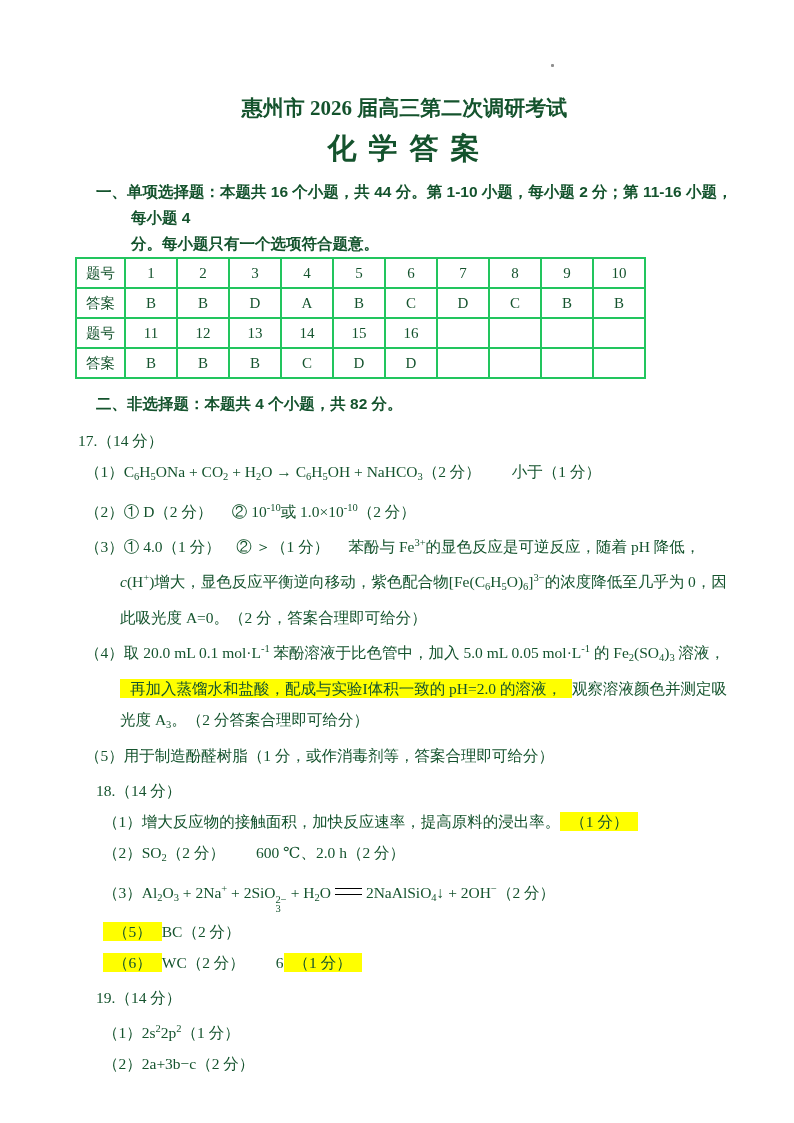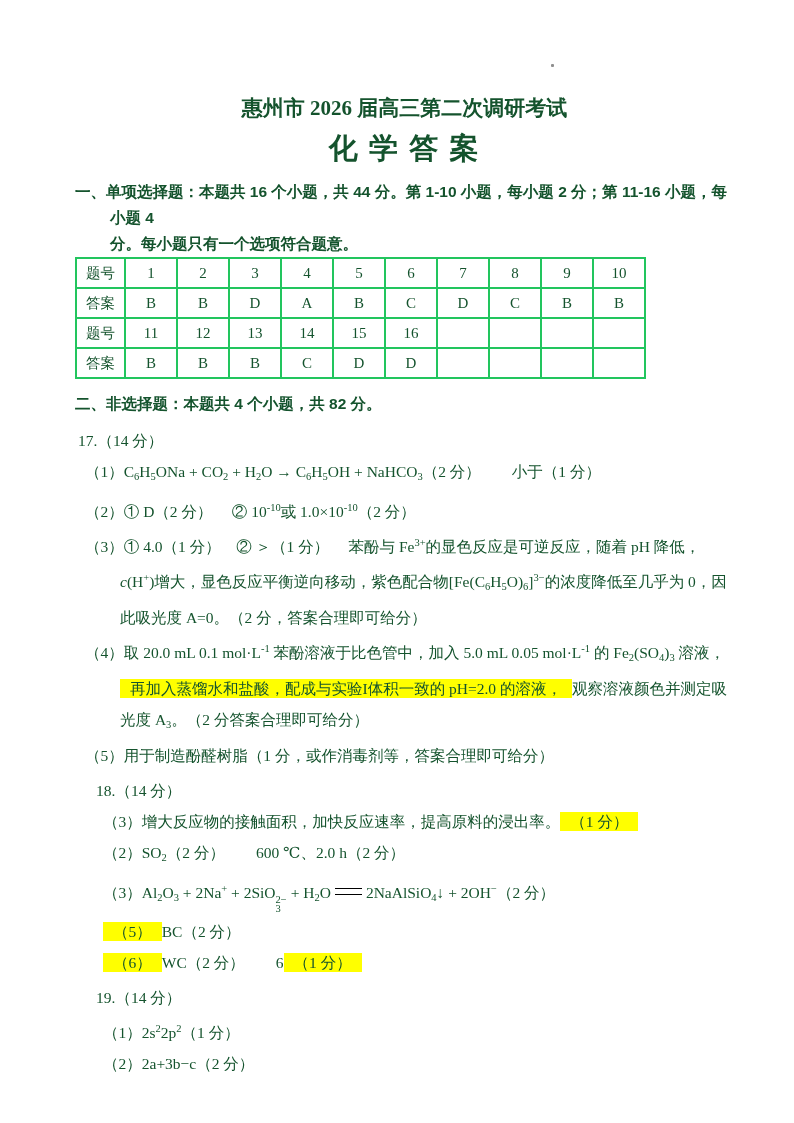--- a/index.html
+++ b/index.html
@@ -27,31 +27,31 @@
     font-size:21px; font-weight:bold;
     line-height:24px;
     font-family:"Liberation Serif","DejaVu Serif",serif;
   }
   .doc-subtitle {
     text-align:center;
     font-size:29px; font-weight:bold;
     letter-spacing:2px;
     line-height:32px;
     margin-top:12px;
-    font-family:Liberation Serif, serif;
+    font-family:Liberation Sans, sans-serif;
   }
 
   .section-heading {
     margin-top:15px;
     font-family:"Liberation Sans","DejaVu Sans",sans-serif;
     font-weight:bold;
     font-size:15.5px;
     line-height:26px;
     white-space:pre-line;
-    padding-left:35px; text-indent:-35px;
+    padding-left:35px; text-indent:-35px;margin-left:21px;
   }
   .section-heading.second { margin-top:12px; }
 
   table.answers {
     border-collapse:collapse;
     margin-top:0px;
     table-layout:fixed;
     width:570px;
   }
   table.answers td {
@@ -163,21 +163,21 @@
         <div class="question">
           <p class="q-heading">17.（14 分）</p>
           <p class="part"><span class="">（1）C</span><span class="sub">6</span><span class="">H</span><span class="sub">5</span><span class="">ONa + CO</span><span class="sub">2</span><span class=""> + H</span><span class="sub">2</span><span class="">O → C</span><span class="sub">6</span><span class="">H</span><span class="sub">5</span><span class="">OH + NaHCO</span><span class="sub">3</span><span class="">（2 分）　　小于（1 分）</span></p>
           <p class="part"><span class="">（2）① D（2 分）　 ② 10</span><span class="sup">-10</span><span class="">或 1.0×10</span><span class="sup">-10</span><span class="">（2 分）</span></p>
           <p class="part"><span class="">（3）① 4.0（1 分）　② ＞（1 分）　 苯酚与 Fe</span><span class="sup">3+</span><span class="">的显色反应是可逆反应，随着 pH 降低，</span><span class="it">c</span><span class="">(H</span><span class="sup">+</span><span class="">)增大，显色反应平衡逆向移动，紫色配合物[Fe(C</span><span class="sub">6</span><span class="">H</span><span class="sub">5</span><span class="">O)</span><span class="sub">6</span><span class="">]</span><span class="sup">3−</span><span class="">的浓度降低至几乎为 0，因此吸光度 A=0。（2 分，答案合理即可给分）</span></p>
           <p class="part"><span class="">（4）取 20.0 mL 0.1 mol·L</span><span class="sup">-1</span><span class=""> 苯酚溶液于比色管中，加入 5.0 mL 0.05 mol·L</span><span class="sup">-1</span><span class=""> 的 Fe</span><span class="sub">2</span><span class="">(SO</span><span class="sub">4</span><span class="">)</span><span class="sub">3</span><span class=""> 溶液，</span><span class="hl">再加入蒸馏水和盐酸，配成与实验I体积一致的 pH=2.0 的溶液，</span><span class="">观察溶液颜色并测定吸光度 A</span><span class="sub">3</span><span class="">。（2 分答案合理即可给分）</span></p>
           <p class="part"><span class="">（5）用于制造酚醛树脂（1 分，或作消毒剂等，答案合理即可给分）</span></p>
         </div>
         <div class="question">
           <p class="q-heading">18.（14 分）</p>
-          <p class="part"><span class="">（3）增大反应物的接触面积，加快反应速率，提高原料的浸出率。</span><span class="hl">（1 分）</span></p>
+          <p class="part"><span class="">（1）增大反应物的接触面积，加快反应速率，提高原料的浸出率。</span><span class="hl">（1 分）</span></p>
           <p class="part"><span class="">（2）SO</span><span class="sub">2</span><span class="">（2 分）　　600 ℃、2.0 h（2 分）</span></p>
           <p class="part"><span class="">（3）Al</span><span class="sub">2</span><span class="">O</span><span class="sub">3</span><span class=""> + 2Na</span><span class="sup">+</span><span class=""> + 2SiO</span><span class="stack">
               <span>2−</span>
               <span>3</span>
             </span><span class=""> + H</span><span class="sub">2</span><span class="">O</span><span class="dbleq"></span><span class="">2NaAlSiO</span><span class="sub">4</span><span class="">↓ + 2OH</span><span class="sup">−</span><span class="">（2 分）</span></p>
           <p class="part"><span class="hl">（5）</span><span class="">BC（2 分）</span></p>
           <p class="part"><span class="hl">（6）</span><span class="">WC（2 分）　　6</span><span class="hl">（1 分）</span></p>
         </div>
         <div class="question">
           <p class="q-heading">19.（14 分）</p>

